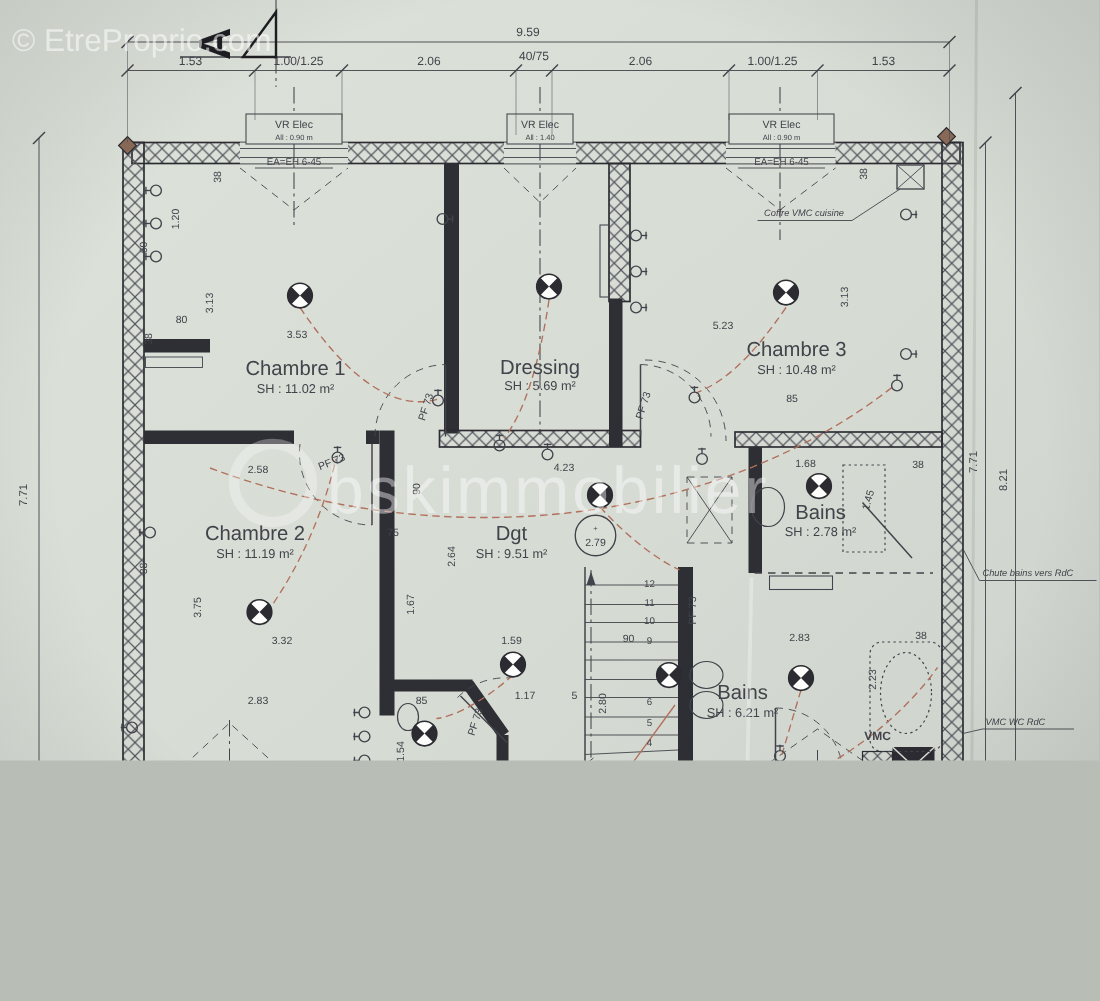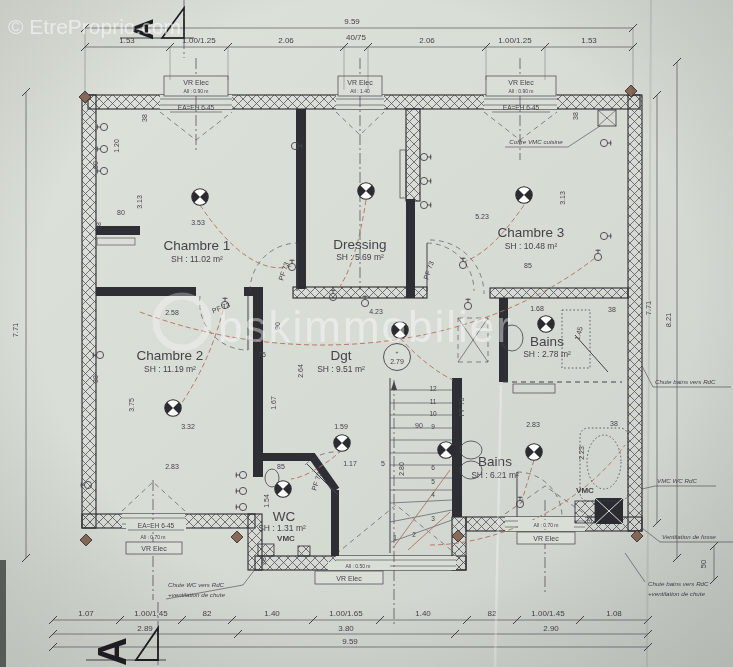--- a/index.html
+++ b/index.html
@@ -1,16 +1,16 @@
 <!DOCTYPE html>
 <html><head>
 <meta charset="utf-8">
 <style>
   html,body{margin:0;padding:0;background:#b8bdb6;}
-  #stage{width:733px;height:667px;position:relative;overflow:hidden;font-family:"Liberation Sans",sans-serif;}
+  #stage{width:733px;height:507px;position:relative;overflow:hidden;font-family:"Liberation Sans",sans-serif;}
   svg{display:block}
   text{font-family:"Liberation Sans",sans-serif;fill:#43434b}
   .w{fill:url(#hx);stroke:#2b2b31;stroke-width:1.1}
   .iw{fill:#2e2e35;stroke:none}
   .ln{stroke:#43434b;fill:none;stroke-width:1}
   .th{stroke:#43434b;fill:none;stroke-width:.6}
   .dash{stroke-dasharray:5 4}
   .dd{stroke-dasharray:11 3 2 3;stroke-width:.7}
   .dot{stroke-dasharray:1.6 2.2}
   .red{stroke:#b2705c;fill:none;stroke-dasharray:5 3;stroke-width:.9}

